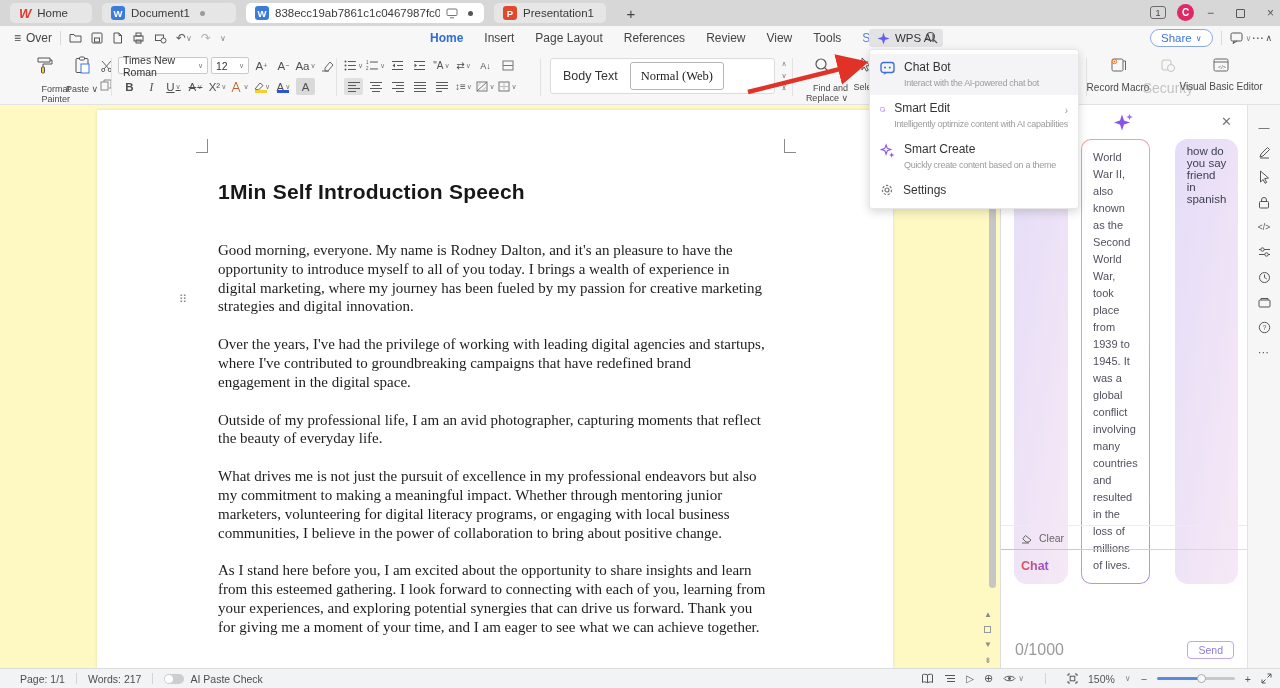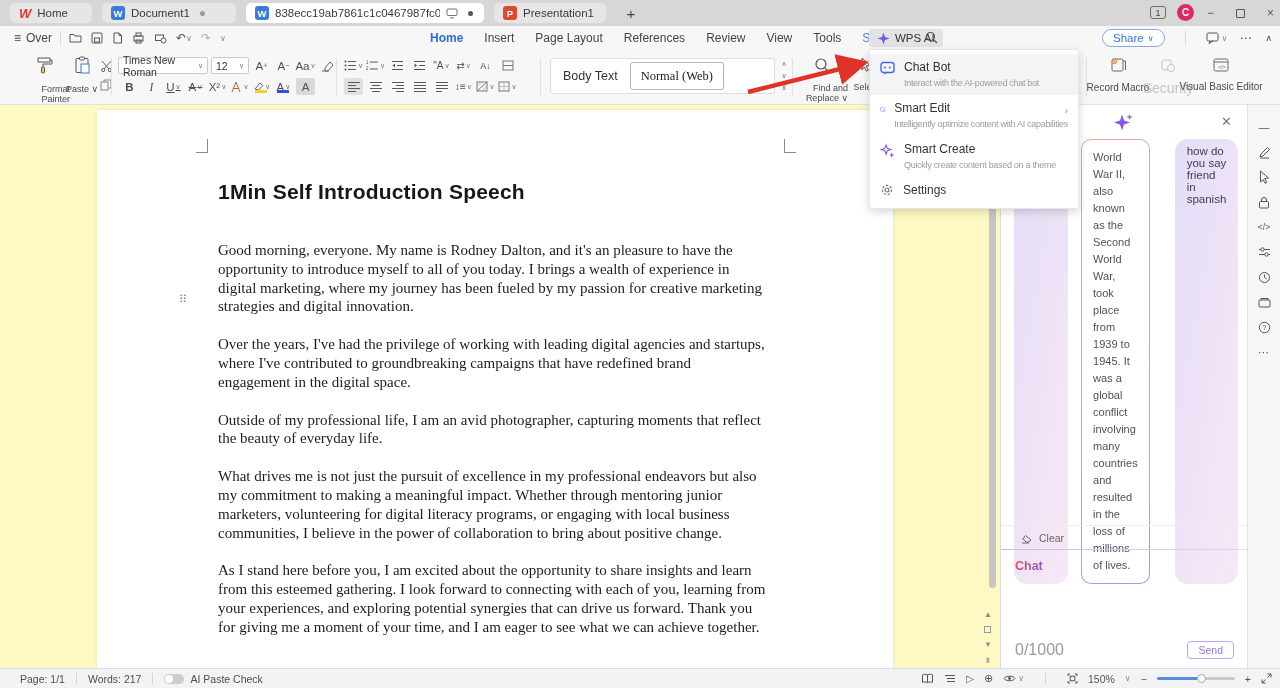--- a/index.html
+++ b/index.html
@@ -27,21 +27,21 @@
 .menu-btn{display:flex;align-items:center;gap:5px;margin-left:14px}
 .vdiv{width:1px;height:14px;background:#d8d8d8;margin:0 8px}
 .qat{display:flex;align-items:center;gap:9px;color:#555}
 .qat span{display:flex;align-items:center}
 .mtabs{position:absolute;left:430px;display:flex;gap:21px;align-items:center}
 .mtab{cursor:default}
 .mtab.active{color:#2e6bdb;font-weight:bold}
 .mtab.student{color:#5a7ddb}
 .wpsai-btn{position:absolute;left:869px;top:3px;height:18px;background:#e3e3e5;border-radius:3px;display:flex;align-items:center;gap:5px;padding:0 8px;font-size:11.5px;color:#333}
 .msearch{position:absolute;left:925px;top:5px}
-.mright{position:absolute;right:8px;display:flex;align-items:center;gap:12px}
+.mright{position:absolute;right:8px;display:flex;align-items:center;}
 .share-btn{border:1px solid #8aa8e8;color:#3b74e0;border-radius:10px;height:18px;padding:0 10px;display:flex;align-items:center;gap:4px;font-size:11.5px;background:#fff}
 .carat{font-size:8px;color:#888}
 
 .ribbon{position:absolute;left:0;top:50px;width:1280px;height:55px;background:#f7f7f7;border-bottom:1px solid #e2e2e2}
 .rdiv{position:absolute;top:8px;height:38px;width:1px;background:#e3e3e3}
 .bigbtn{position:absolute;display:flex;flex-direction:column;align-items:center;color:#4a4a4a}
 .bigbtn .lbl{font-size:9px;line-height:10px;text-align:right;margin-top:9px;color:#4a4a4a}
 .ibtn{width:19px;height:17px;display:flex;align-items:center;justify-content:center;font-size:11.5px;color:#4f4f4f;border-radius:2px}
 .ibtn.sel{background:#e0e0e0}
 .selbox{height:17px;border:1px solid #c9c9c9;border-radius:2px;background:#fff;display:flex;align-items:center;font-size:10.5px;color:#333;padding:0 4px;justify-content:space-between}
@@ -81,21 +81,21 @@
 .chatmsgs{position:absolute;left:13px;right:17px;top:34px;display:flex;gap:13px}
 .ubub{margin-left:auto;background:linear-gradient(100deg,#e5ddf8,#f6e8f5);border-radius:13px;padding:6px 12px;font-size:11.5px;color:#3e3e4c;max-width:200px}
 .abub{background:linear-gradient(140deg,#efa497,#c4a6ea 40%,#b294e4);border-radius:10px;padding:1px;margin-right:12px}
 .abub .inner{background:#fff;border-radius:9px;padding:9px 11px;font-size:11px;line-height:17px;color:#51515e}
 .actrow{display:flex;align-items:center;gap:14px;margin-top:8px;color:#666}
 .actrow .ins{display:flex;align-items:center;gap:4px;font-size:10.5px;color:#555;margin-left:22px}
 .actrow .more{font-size:11px;color:#888;letter-spacing:1px}
 .chatfoot{position:absolute;left:0;bottom:0;width:247px;height:143px;border-top:1px solid #ececec}
 .clearrow{display:flex;align-items:center;gap:6px;padding:6px 0 5px 20px;font-size:10.5px;color:#666}
 .pdiv{height:1px;background:linear-gradient(90deg,#cdb4ee,#e4d6f6);margin:0}
-.chatlabel{margin:9px 0 0 14px;font-size:12.5px;font-weight:bold;background:linear-gradient(90deg,#e0504a,#8a52d8);-webkit-background-clip:text;background-clip:text;color:transparent;display:inline-block}
+.chatlabel{margin:9px 0 0 20px;font-size:12.5px;font-weight:bold;background:linear-gradient(90deg,#e0504a,#8a52d8);-webkit-background-clip:text;background-clip:text;color:transparent;display:inline-block}
 .chatinput{position:absolute;left:0;top:60px;width:247px;height:52px}
 .footrow{position:absolute;left:14px;right:14px;bottom:9px;display:flex;align-items:center;justify-content:space-between}
 .counter{font-size:16px;color:#9a9a9a}
 .sendbtn{border:1px solid #c0a5ec;color:#8f7ae0;background:#fff;border-radius:4px;font-size:10.5px;padding:2px 10px}
 
 .rightstrip{position:absolute;left:1247px;top:105px;width:33px;height:563px;background:#f6f6f6;border-left:1px solid #e3e3e3;display:flex;flex-direction:column;align-items:center;padding-top:14px;gap:9px;color:#555}
 .rsi{width:16px;height:16px;display:flex;align-items:center;justify-content:center;font-size:11px;color:#555}
 
 .statusbar{position:absolute;left:0;top:668px;width:1280px;height:20px;background:#f2f3f4;border-top:1px solid #dcdcdc;display:flex;align-items:center;font-size:10.5px;color:#4e4e4e}
 .statusbar .sdiv{width:1px;height:11px;background:#d4d4d4;margin:0 11px}

